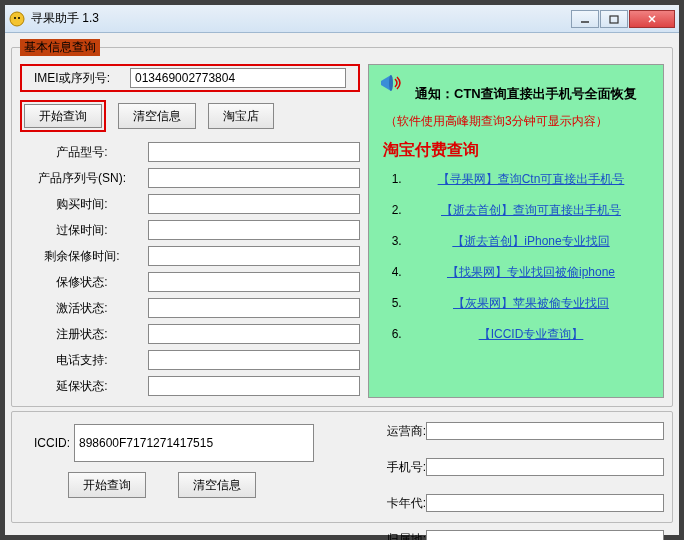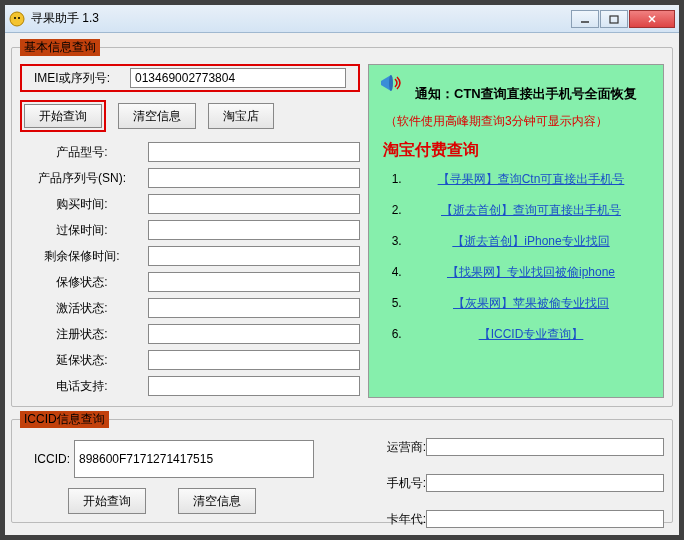--- a/index.html
+++ b/index.html
@@ -122,25 +122,25 @@
             </div>
           <div class="form-row">
               <label>激活状态:</label>
               <input style="">
             </div>
           <div class="form-row">
               <label>注册状态:</label>
               <input style="">
             </div>
           <div class="form-row">
-              <label>延保状态:</label>
+              <label>电话支持:</label>
               <input style="">
             </div>
           <div class="form-row">
-              <label>电话支持:</label>
+              <label>延保状态:</label>
               <input style="">
             </div>
         </div>
       </div>
 
       <div class="right-panel">
         <svg class="megaphone" width="28" height="24" viewBox="0 0 28 24">
             <path d="M4 10 L14 4 L14 20 L4 14 Z" fill="#3a8ed8"></path>
             <ellipse cx="14" cy="12" rx="2" ry="8" fill="#2a6eb8"></ellipse>
             <path d="M18 8 Q22 12 18 16" fill="none" stroke="#d00" stroke-width="1.5"></path>
@@ -154,21 +154,20 @@
           <li><a>【逝去首创】查询可直接出手机号</a></li>
           <li><a>【逝去首创】iPhone专业找回</a></li>
           <li><a>【找果网】专业找回被偷iphone</a></li>
           <li><a>【灰果网】苹果被偷专业找回</a></li>
           <li><a>【ICCID专业查询】</a></li>
         </ol>
       </div>
     </fieldset>
 
     <fieldset class="fieldset bottom-fieldset">
-      <legend>ICCID信息查询</legend>
       <div class="bottom-left">
         <div class="iccid-row">
           <label>ICCID:</label>
           <input value="898600F7171271417515" style="">
         </div>
         <div class="bottom-btns">
           <button class="btn">开始查询</button>
           <button class="btn">清空信息</button>
         </div>
       </div>

